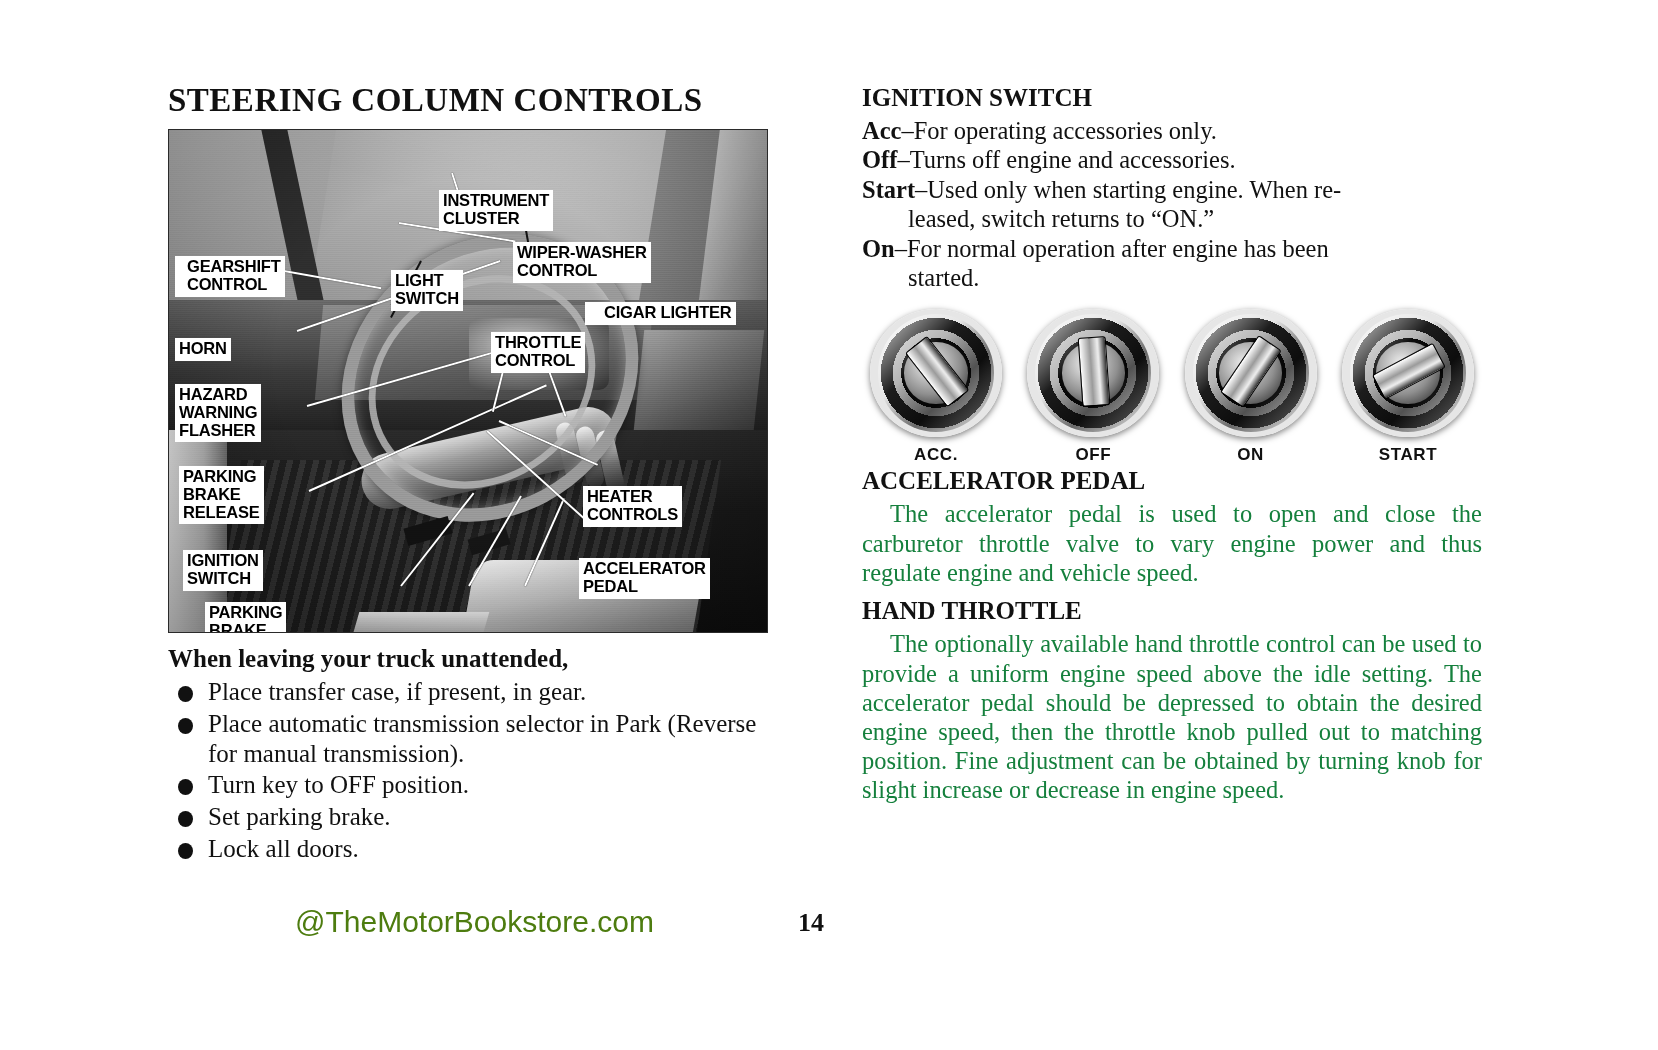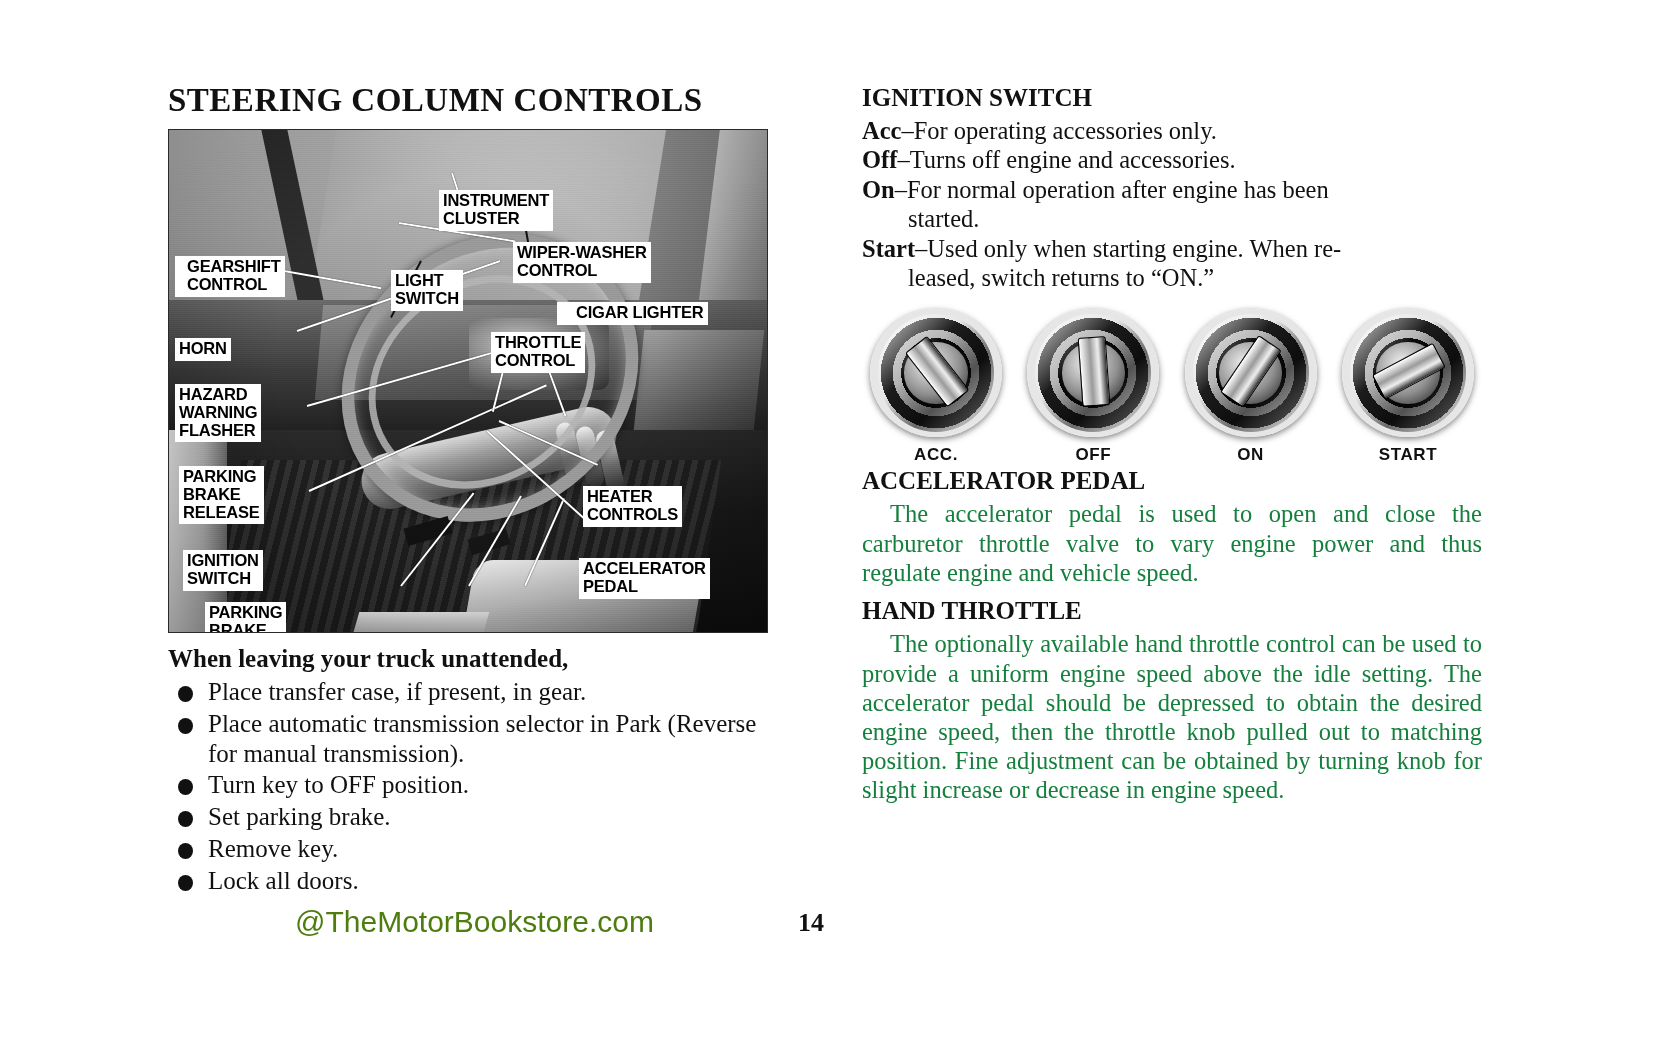--- a/index.html
+++ b/index.html
@@ -214,21 +214,21 @@
       <div class="leader" style="left:372px;top:218px;width:72px;transform:rotate(70deg);"></div>
       <div class="leader" style="left:330px;top:290px;width:108px;transform:rotate(24deg);"></div>
       <div class="leader" style="left:318px;top:300px;width:130px;transform:rotate(42deg);"></div>
 
       <div class="callout" style="left:270px;top:60px;">INSTRUMENT
 CLUSTER</div>
       <div class="callout" style="left:222px;top:140px;">LIGHT
 SWITCH</div>
       <div class="callout" style="left:344px;top:112px;">WIPER-WASHER
 CONTROL</div>
-      <div class="callout" style="left:388px;top:172px;padding-left:19px;">CIGAR LIGHTER</div>
+      <div class="callout" style="left:416px;top:172px;padding-left:19px;">CIGAR LIGHTER</div>
       <div class="callout" style="left:6px;top:126px;padding-left:12px;">GEARSHIFT
 CONTROL</div>
       <div class="callout" style="left:6px;top:208px;">HORN</div>
       <div class="callout" style="left:322px;top:202px;">THROTTLE
 CONTROL</div>
       <div class="callout" style="left:6px;top:254px;">HAZARD
 WARNING
 FLASHER</div>
       <div class="callout" style="left:10px;top:336px;">PARKING
 BRAKE
@@ -258,47 +258,43 @@
       <li>
         <span class="dot"></span>
         <span>Turn key to OFF position.</span>
       </li>
       <li>
         <span class="dot"></span>
         <span>Set parking brake.</span>
       </li>
       <li>
         <span class="dot"></span>
-        <span>Remove key.</span>
-      </li>
-      <li>
-        <span class="dot"></span>
         <span>Lock all doors.</span>
       </li>
     </ul>
   </div>
 
   <div class="col-right">
 
     <h2 class="sub-title">IGNITION SWITCH</h2>
 
     <div class="defs">
       <div class="def-row">
         <span class="term">Acc</span><span>–</span><span>For operating accessories only.</span>
       </div>
       <div class="def-row">
         <span class="term">Off</span><span>–</span><span>Turns off engine and accessories.</span>
       </div>
       <div class="def-row">
+        <span class="term">Start</span><span>–</span><span>Used only when starting engine. When re-</span>
+        <span class="cont">leased, switch returns to “ON.”</span>
+      </div>
+      <div class="def-row">
         <span class="term">On</span><span>–</span><span>For normal operation after engine has been</span>
         <span class="cont">started.</span>
-      </div>
-      <div class="def-row">
-        <span class="term">Start</span><span>–</span><span>Used only when starting engine. When re-</span>
-        <span class="cont">leased, switch returns to “ON.”</span>
       </div>
     </div>
 
     <div class="switch-row">
       <div class="switch-cell">
         <div class="lock">
           <div class="hilite"></div>
           <div class="hub"></div>
           <div class="key" style="transform:rotate(-38deg);"></div>
         </div>

